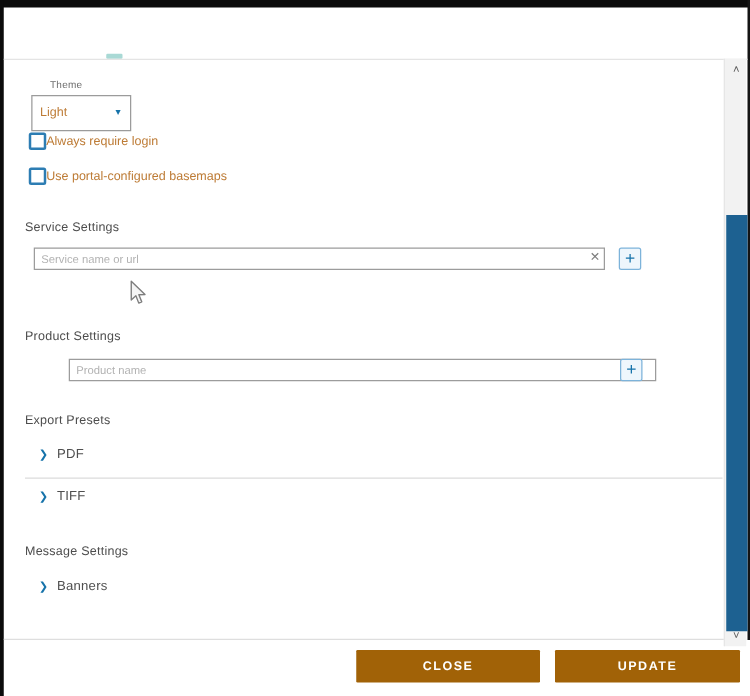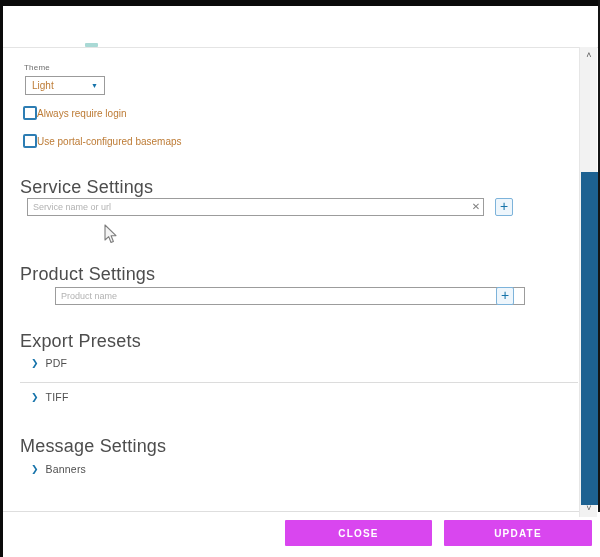--- a/index.html
+++ b/index.html
@@ -13,35 +13,35 @@
   .edge-left   { position: absolute; left: 0; top: 0; width: 3px; height: 557px; background: #0b0b0b; }
   .edge-right  { position: absolute; right: 0; top: 0; width: 2px; height: 512px; background: #141414; }
 
   .title { position: absolute; left: 27px; top: 13px; font-size: 15.5px; font-weight: 600;
            color: #46535c; letter-spacing: .2px; }
 
   .header-divider { position: absolute; left: 3px; top: 47px; width: 595px; height: 1px; background: #e4e4e4; }
   .teal-fragment  { position: absolute; left: 85px; top: 43px; width: 13px; height: 4px; background: #a9d9d5; border-radius: 1px; }
 
   .field-label { position: absolute; font-size: 8px; color: #6e6e6e; letter-spacing: .2px; }
-  .theme-label { left: 24px; top: 63px; }
+  .theme-label { left: 40px; top: 63px; }
 
-  .select { position: absolute; left: 25px; top: 76px; width: 80px; height: 19px;
+  .select { position: absolute; left: 25px; top: 76px; width: 80px; height: 29px;
             border: 1px solid #9b9b9b; background: #fff; display: flex; align-items: center;
             justify-content: space-between; padding: 0 6px; cursor: pointer; }
   .select .value { font-size: 10px; color: #bd7b35; }
   .select .caret { font-size: 7px; color: #1673aa; line-height: 1; }
 
   .cb-row { position: absolute; left: 23px; display: flex; align-items: center; }
   .cb-row-1 { top: 106px; }
   .cb-row-2 { top: 134px; }
   .checkbox { width: 14px; height: 14px; border: 2px solid #2d7db3; border-radius: 2px; background: #fff; cursor: pointer; }
   .cb-label { font-size: 10px; color: #bd7b35; }
 
-  .section-heading { position: absolute; left: 20px; font-size: 18px; font-weight: 500; color: #4d4d4d; letter-spacing: .2px; }
+  .section-heading { position: absolute; left: 20px; font-size: 10px; font-weight: 500; color: #4d4d4d; letter-spacing: .2px; }
   .h-service { top: 177px; }
   .h-product { top: 264px; }
   .h-export  { top: 331px; }
   .h-message { top: 436px; }
 
   .text-input { position: absolute; height: 18px; border: 1px solid #9c9c9c; background: #fff;
                 font-size: 9px; color: #4d4d4d; padding: 0 18px 0 5px; outline: none;
                 font-family: "Liberation Sans", "DejaVu Sans", sans-serif; }
   .text-input::placeholder { color: #b2b2b2; opacity: 1; }
   .inp-service { left: 27px; top: 198px; width: 457px; }
@@ -60,21 +60,21 @@
   .row-pdf     { top: 357px; }
   .row-tiff    { top: 391px; }
   .row-banners { top: 463px; }
   .chev { font-size: 9px; font-weight: 700; color: #1673aa; margin-right: 7px; line-height: 1; }
   .expand-label { font-size: 10.5px; color: #4f4f4f; letter-spacing: .2px; }
 
   .mid-divider { position: absolute; left: 20px; top: 382px; width: 558px; height: 1px; background: #dcdcdc; }
 
   .footer-divider { position: absolute; left: 3px; top: 511px; width: 594px; height: 1px; background: #dedede; }
 
-  .btn { position: absolute; top: 520px; height: 26px; background: #d946ef; color: #fff; border: none;
+  .btn { position: absolute; top: 520px; height: 26px; background: #a16207; color: #fff; border: none;
          font-size: 10px; font-weight: 700; letter-spacing: 1.2px; cursor: pointer;
          font-family: "Liberation Sans", "DejaVu Sans", sans-serif; border-radius: 1px; }
   .btn-close  { left: 285px; width: 147px; }
   .btn-update { left: 444px; width: 148px; }
 
   
   .scrollbar { position: absolute; left: 579px; top: 47px; width: 18px; height: 470px;
                background: #f2f2f2; border-left: 1px solid #e6e6e6; }
   .sb-arrow { position: absolute; left: 0; width: 18px; height: 13px; font-size: 9px; color: #5a5a5a;
               text-align: center; line-height: 13px; cursor: pointer; }

